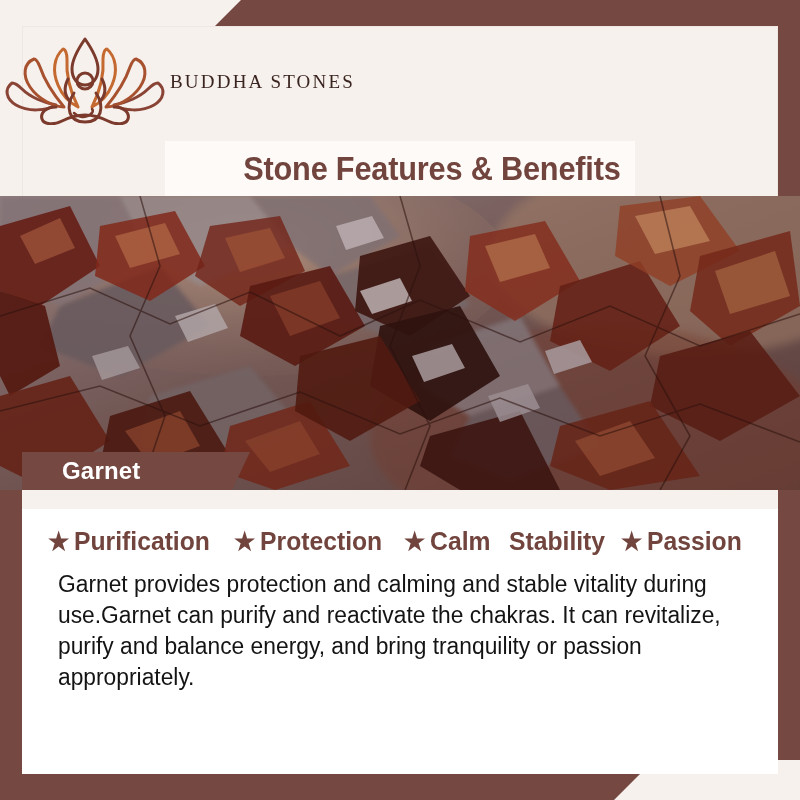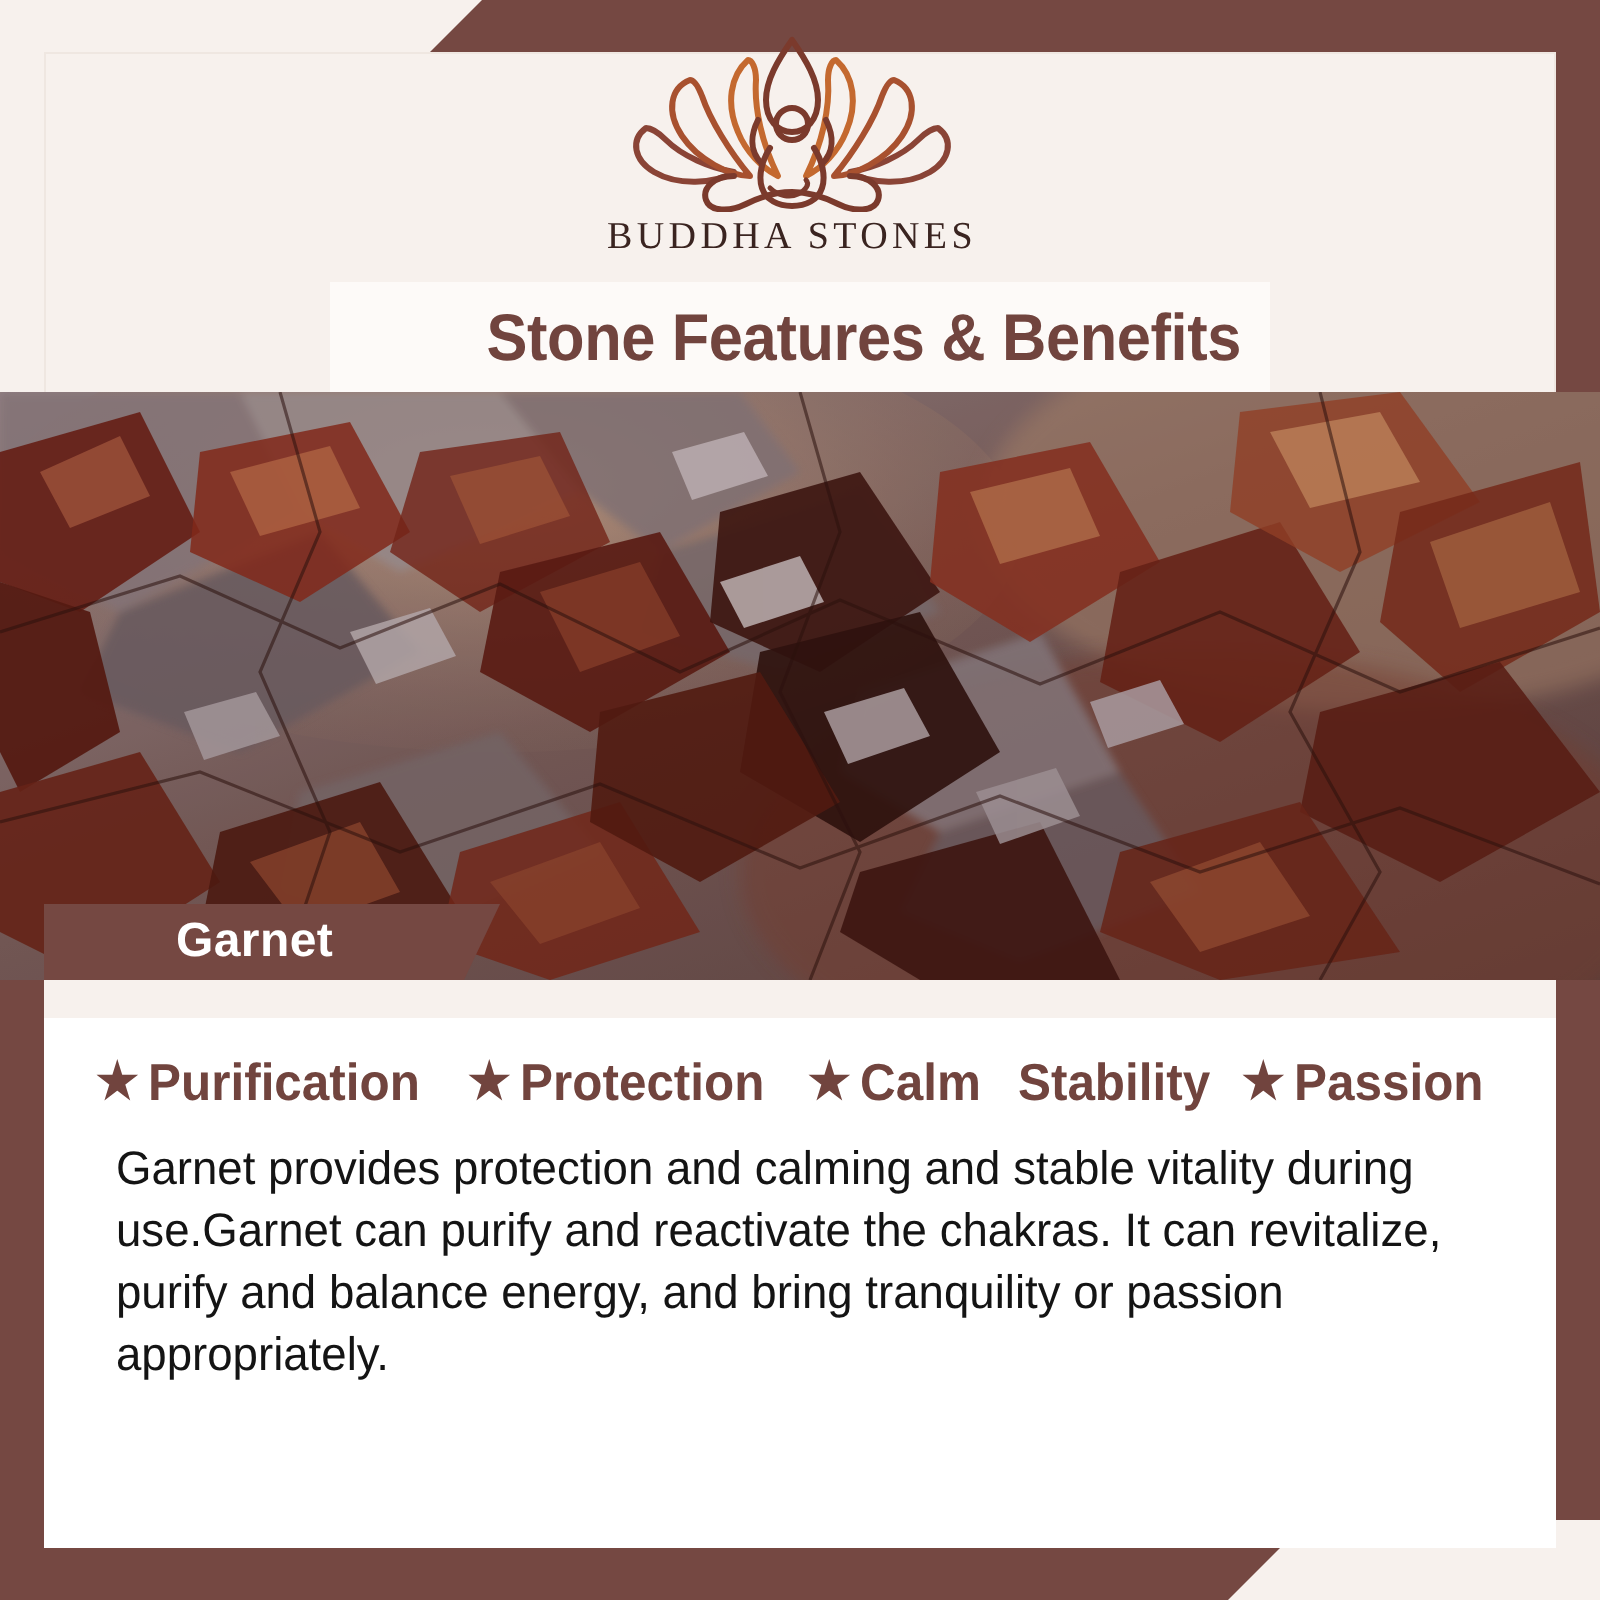--- a/index.html
+++ b/index.html
@@ -31,21 +31,21 @@
   }
   .inner-hairline{
     position:absolute;left:22px;top:26px;right:22px;bottom:26px;
     border:1px solid #efe7e1;
     pointer-events:none;
   }
 
   
   .logo-wrap{
     position:absolute;left:0;top:18px;width:792px;height:125px;
-    display:flex;flex-direction:column;align-items:center;justify-content:flex-start;
+    display:flex;align-items:center;justify-content:flex-start;
   }
   .logo-mark{width:170px;height:88px;display:block;}
   .logo-text{
     margin-top:2px;
     font-family:"Liberation Serif", serif;
     font-size:19px;letter-spacing:2.2px;color:#3a2420;font-weight:400;
   }
 
   
   .title-banner{
@@ -70,21 +70,21 @@
 
   
   .stone-tab{
     position:absolute;left:22px;top:452px;width:228px;height:38px;
     background:#754842;
     clip-path:polygon(0 0, 100% 0, calc(100% - 18px) 100%, 0 100%);
     display:flex;align-items:center;
     z-index:6;
   }
   .stone-tab-label{
-    margin-left:66px;color:#ffffff;font-size:24px;font-weight:bold;
+    margin-left:40px;color:#ffffff;font-size:24px;font-weight:bold;
     letter-spacing:0.2px;
   }
 
   
   .cream-strip{
     position:absolute;left:22px;top:490px;right:22px;height:19px;
     background:#f7f1ed;
   }
 
   

